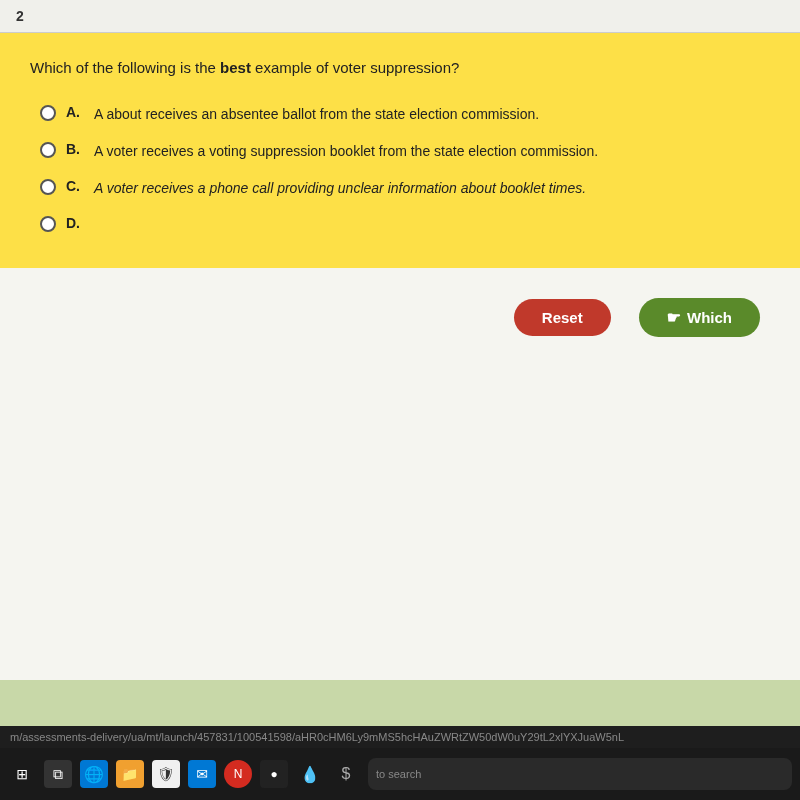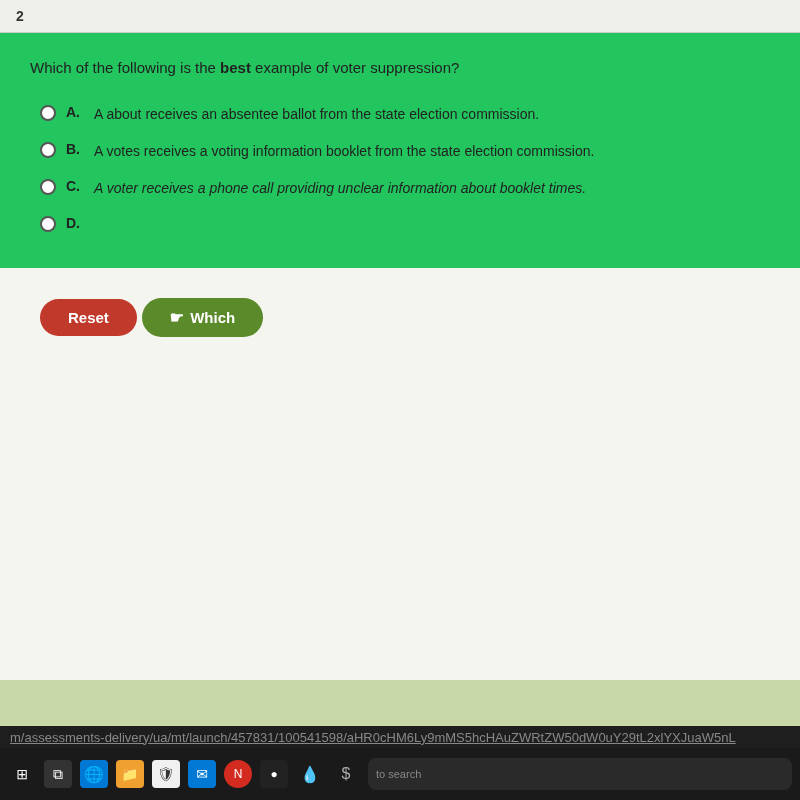--- a/index.html
+++ b/index.html
@@ -26,21 +26,21 @@
       background: #f0f0eb;
       padding: 8px 16px;
       border-bottom: 1px solid #ccc;
       font-size: 14px;
       font-weight: bold;
       color: #333;
     }
 
     .question-area {
       padding: 24px 24px 20px 30px;
-      background: #22c55e;
+      background: #fde047;
     }
 
     .question-text {
       font-size: 15px;
       color: #222;
       margin-bottom: 24px;
       line-height: 1.5;
     }
 
     .question-text strong {
@@ -83,22 +83,23 @@
       color: #222;
       line-height: 1.5;
     }
 
     .option-text.italic {
       font-style: italic;
     }
 
     .buttons-row {
       display: flex;
-      align-items: center;
-      gap: 5px;
+      justify-content: flex-end;
+      align-items: center;
+      gap: 28px;
       padding: 30px 40px 20px 40px;
     }
 
     .btn-reset {
       background: #c0392b;
       color: white;
       border: none;
       border-radius: 20px;
       padding: 10px 28px;
       font-size: 15px;
@@ -176,22 +177,21 @@
       height: 22px;
       background: #1e1e1e;
       display: flex;
       align-items: center;
       padding: 0 10px;
       gap: 20px;
     }
 
     .bottom-bar-text {
       color: #888;
-      font-size: 13px;
-      text-decoration: underline;
+      font-size: 11px;
     }
   </style>
 </head>
 <body>
 
 <div class="main-content">
 
   <div class="question-number-bar">
     <span>2</span>
   </div>
@@ -205,21 +205,21 @@
 
       <li class="option-item">
         <div class="radio-circle"></div>
         <span class="option-label">A.</span>
         <span class="option-text">A about receives an absentee ballot from the state election commission.</span>
       </li>
 
       <li class="option-item">
         <div class="radio-circle"></div>
         <span class="option-label">B.</span>
-        <span class="option-text">A votes receives a voting information booklet from the state election commission.</span>
+        <span class="option-text">A voter receives a voting suppression booklet from the state election commission.</span>
       </li>
 
       <li class="option-item">
         <div class="radio-circle"></div>
         <span class="option-label">C.</span>
         <span class="option-text italic">A voter receives a phone call providing unclear information about booklet times.</span>
       </li>
 
       <li class="option-item">
         <div class="radio-circle"></div>

